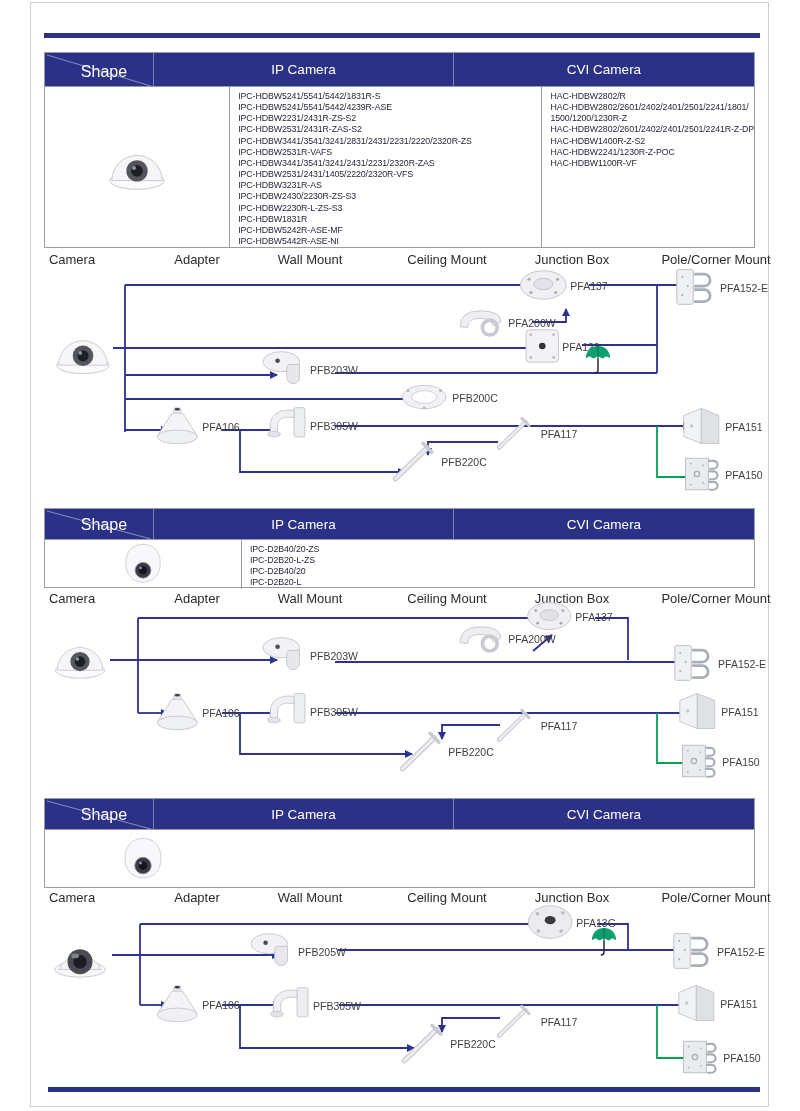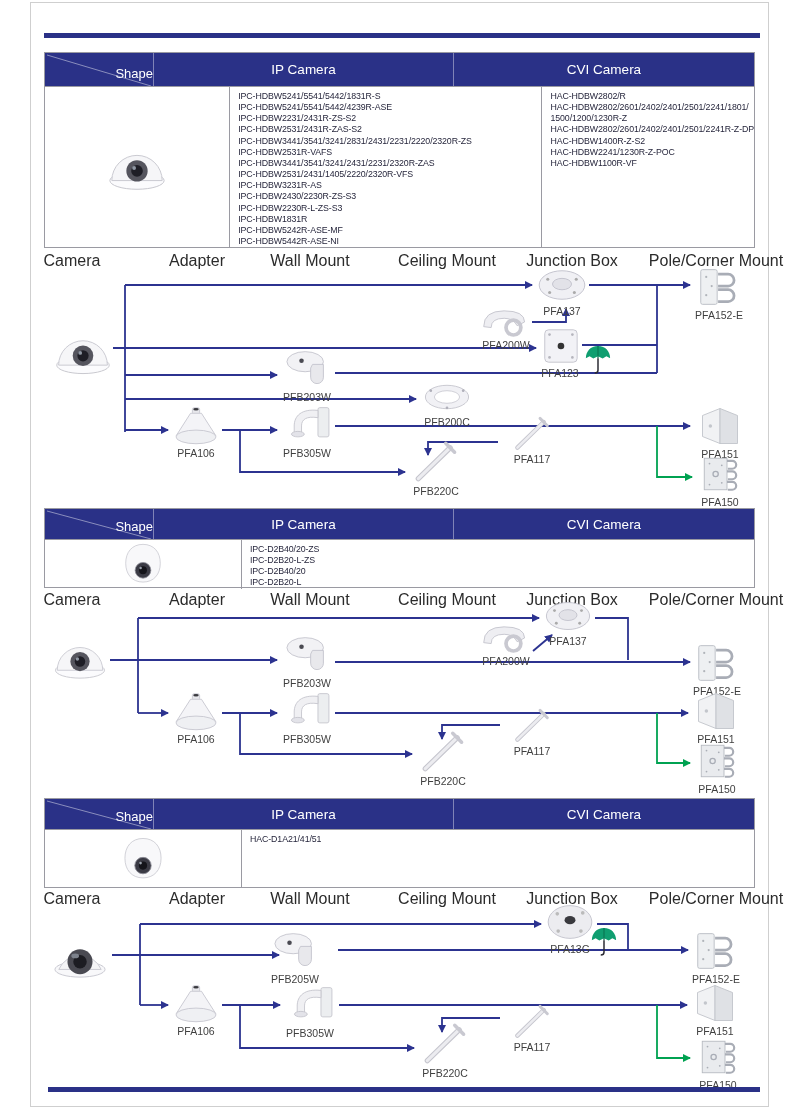--- a/index.html
+++ b/index.html
@@ -12,41 +12,41 @@
   .frame{position:absolute;left:30px;top:2px;width:739px;height:1105px;border:1px solid #cfcfcf;}
   .title{position:absolute;left:42px;top:8px;font-family:"Liberation Serif",serif;font-weight:400;
          font-size:19px;color:#3c3c3c;letter-spacing:.3px;}
   .title-rule{position:absolute;left:44px;top:33px;width:716px;height:5px;background:var(--hdr);}
   .footer-rule{position:absolute;left:48px;top:1087px;width:712px;height:5px;background:var(--hdr);}
 
   
   .cam-table{position:absolute;left:44px;width:711px;border:1px solid var(--tbl-border);display:flex;flex-direction:column;}
   .thead{display:flex;background:var(--hdr);color:#fff;flex:0 0 auto;border-bottom:1px solid var(--tbl-border);}
   .th{display:flex;align-items:center;justify-content:center;font-size:13.5px;font-weight:500;}
-  .th.shape{width:108px;position:relative;justify-content:flex-end;align-items:flex-end;
-            padding:0 0 5px 10px;font-size:13px;}
+  .th.shape{width:108px;position:relative;justify-content:center;align-items:flex-end;
+            padding:0 0 5px 10px;font-size:16px;}
   .th.ip{width:300px;border-left:1px solid rgba(255,255,255,.4);}
   .th.cvi{flex:1;border-left:1px solid rgba(255,255,255,.4);}
   .diag{position:absolute;left:0;top:0;width:100%;height:100%;}
   .tbody{display:flex;flex:1;}
   .td{position:relative;margin-left:44px;}
   .td.shape-cell{width:108px;display:flex;align-items:center;justify-content:center;}
   .td.ip-cell{width:300px;border-left:1px solid var(--tbl-border);padding:4px 0 0 8px;}
   .td.cvi-cell{flex:1;border-left:1px solid var(--tbl-border);padding:4px 0 0 8px;}
   .td .model-line,.td div{font-size:8.8px;line-height:11.15px;color:var(--ink);letter-spacing:-.1px;white-space:nowrap;}
 
   
   .flow-row{position:absolute;left:0;width:800px;height:14px;}
-  .flow-row span{position:absolute;transform:translateX(-50%);font-size:16px;color:#2b2b2b;white-space:nowrap;text-align:center;}
+  .flow-row span{position:absolute;transform:translateX(-50%);font-size:13px;color:#2b2b2b;white-space:nowrap;text-align:center;}
 
   
   .wires{position:absolute;left:0;width:800px;}
   .wires path{fill:none;stroke:var(--line);stroke-width:1.8px;}
   .wires path.g{stroke:var(--green);}
-  .node{position:absolute;transform:translateX(-50%);display:flex;flex-direction:column;align-items:center;}
+  .node{position:absolute;transform:translateX(-50%);display:flex;flex-direction:row;align-items:center;}
   .node .pic{display:block;}
   .nlabel{margin-top:1px;font-size:10.5px;color:#3f3f3f;white-space:nowrap;}
   .umb{position:absolute;}
   .m-blue{fill:var(--line);} .m-green{fill:var(--green);}
 </style>
 </head>
 <body>
 
 <svg width="0" height="0" style="position:absolute" aria-hidden="true">
   <defs>
@@ -449,23 +449,20 @@
       </div>
       <div class="th ip">IP Camera</div>
       <div class="th cvi">CVI Camera</div>
     </div>
     <div class="tbody">
       <div class="td shape-cell">
         <svg width="50" height="46" viewBox="0 0 56 56">
             <use href="#sym-eyeball"></use>
           </svg>
       </div>
-      <div class="td cvi-cell">
-          <div>HAC-D1A21/41/51</div>
-        </div>
     </div>
   </div>
 
   <div class="flow-row" style="top:890px">
     <span style="left:72px">Camera</span>
     <span style="left:197px">Adapter</span>
     <span style="left:310px">Wall Mount</span>
     <span style="left:447px">Ceiling Mount</span>
     <span style="left:572px">Junction Box</span>
     <span style="left:716px">Pole/Corner Mount</span>

